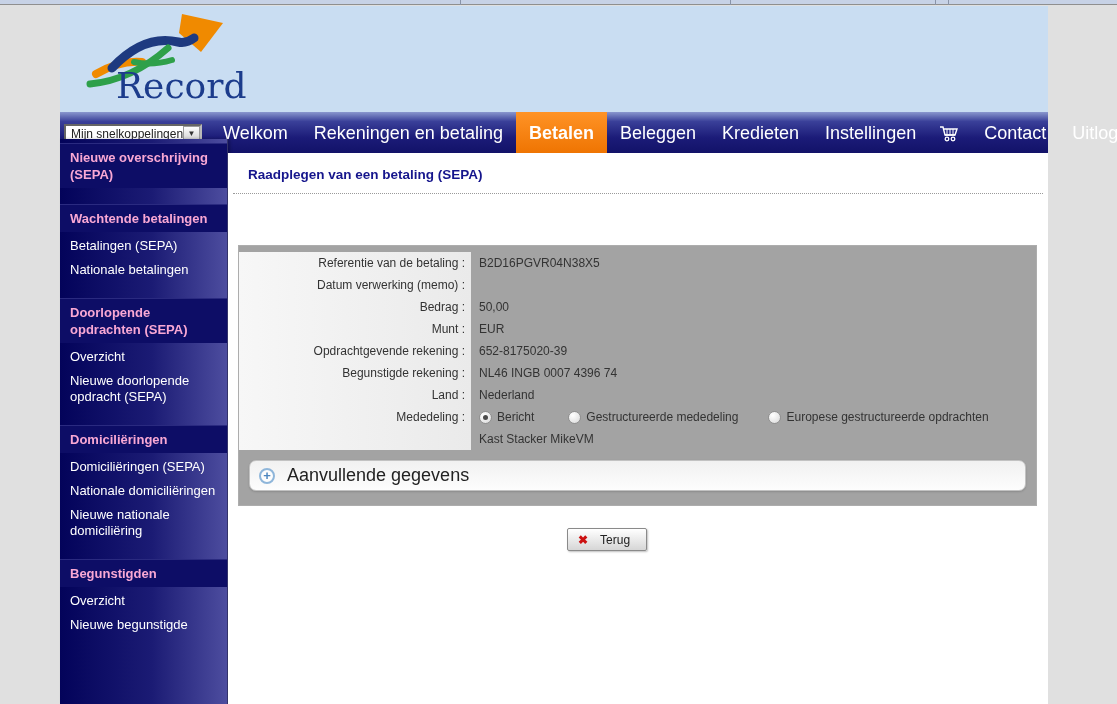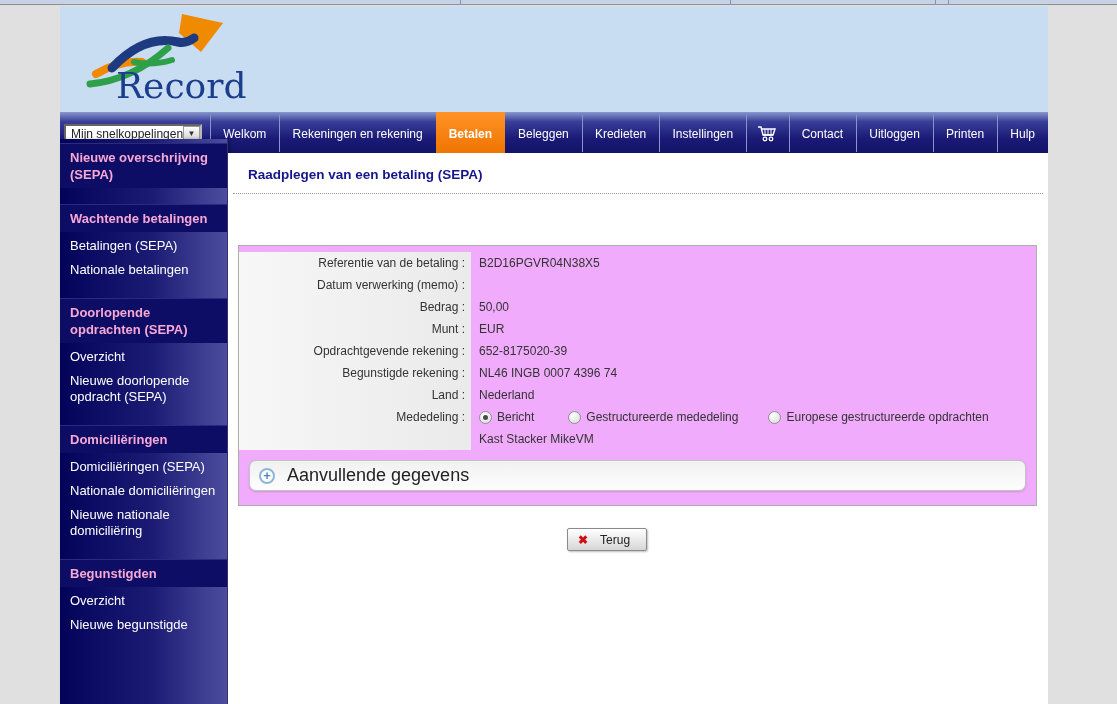--- a/index.html
+++ b/index.html
@@ -41,21 +41,21 @@
     border:2px inset #B9B9B9; display:flex; align-items:center; cursor:default;
   }
   .shortcuts .sc-text { flex:1; font-size:12px; color:#222; padding-left:5px; white-space:nowrap; overflow:hidden; }
   .shortcuts .sc-btn {
     width:17px; height:16px; background:linear-gradient(to bottom,#FDFDFD,#CFCFCF);
     border:1px solid #9A9A9A; display:flex; align-items:center; justify-content:center;
     font-size:8px; color:#333; margin-right:0;
   }
   .tab {
     display:flex; align-items:center; padding:0 13px;
-    color:#FFFFFF; font-size:12px; cursor:pointer; white-space:nowrap;
+    color:#FFFFFF; font-size:18px; cursor:pointer; white-space:nowrap;
   }
   .tab.active {
     background:linear-gradient(to bottom,#FF9326,#EE7300);
     font-weight:bold;
   }
   .nav-sep { width:1px; background:#8A94CC; margin:3px 0; }
   .nav-spacer { flex:1; }
   .cart-tab { display:flex; align-items:center; padding:0 10px; cursor:pointer; }
 
   
@@ -82,21 +82,21 @@
     background:#FFFFFF;
   }
   .page-title {
     color:#15158C; font-size:13.5px; font-weight:bold;
     padding:14px 0 0 20px;
   }
   .dotted-sep { margin:11px 5px 0 5px; border-bottom:1px dotted #9A9A9A; height:1px; }
 
   .form-box {
     margin:51px 0 0 10px; width:799px;
-    border:1px solid #ADADAD; background:#f0abfc; padding:6px 0 14px 0;
+    border:1px solid #ADADAD; background:#a3a3a3; padding:6px 0 14px 0;
   }
   .frow { display:flex; min-height:22px; align-items:center; font-size:12px; color:#333; }
   .frow .lbl {
     width:232px; text-align:right; padding-right:6px;
     background:linear-gradient(to right,#F7F7F7,#EAEAEA);
     align-self:stretch; display:flex; align-items:center; justify-content:flex-end;
   }
   .frow .val { padding-left:8px; display:flex; align-items:center; }
 
   .radio { width:13px; height:13px; border-radius:50%;
@@ -163,21 +163,21 @@
     <div class="shortcuts">
       <span class="sc-text">Mijn snelkoppelingen</span>
       <span class="sc-btn">▼</span>
     </div>
     <div class="nav-sep"></div>
     <div class="tab">
         <span class="nav-label">Welkom</span>
       </div>
     <div class="nav-sep"></div>
     <div class="tab">
-        <span class="nav-label">Rekeningen en rekening</span>
+        <span class="nav-label">Rekeningen en betaling</span>
       </div>
     <div class="tab active">
         <span class="nav-label">Betalen</span>
       </div>
     <div class="tab">
         <span class="nav-label">Beleggen</span>
       </div>
     <div class="nav-sep"></div>
     <div class="tab">
         <span class="nav-label">Kredieten</span>

